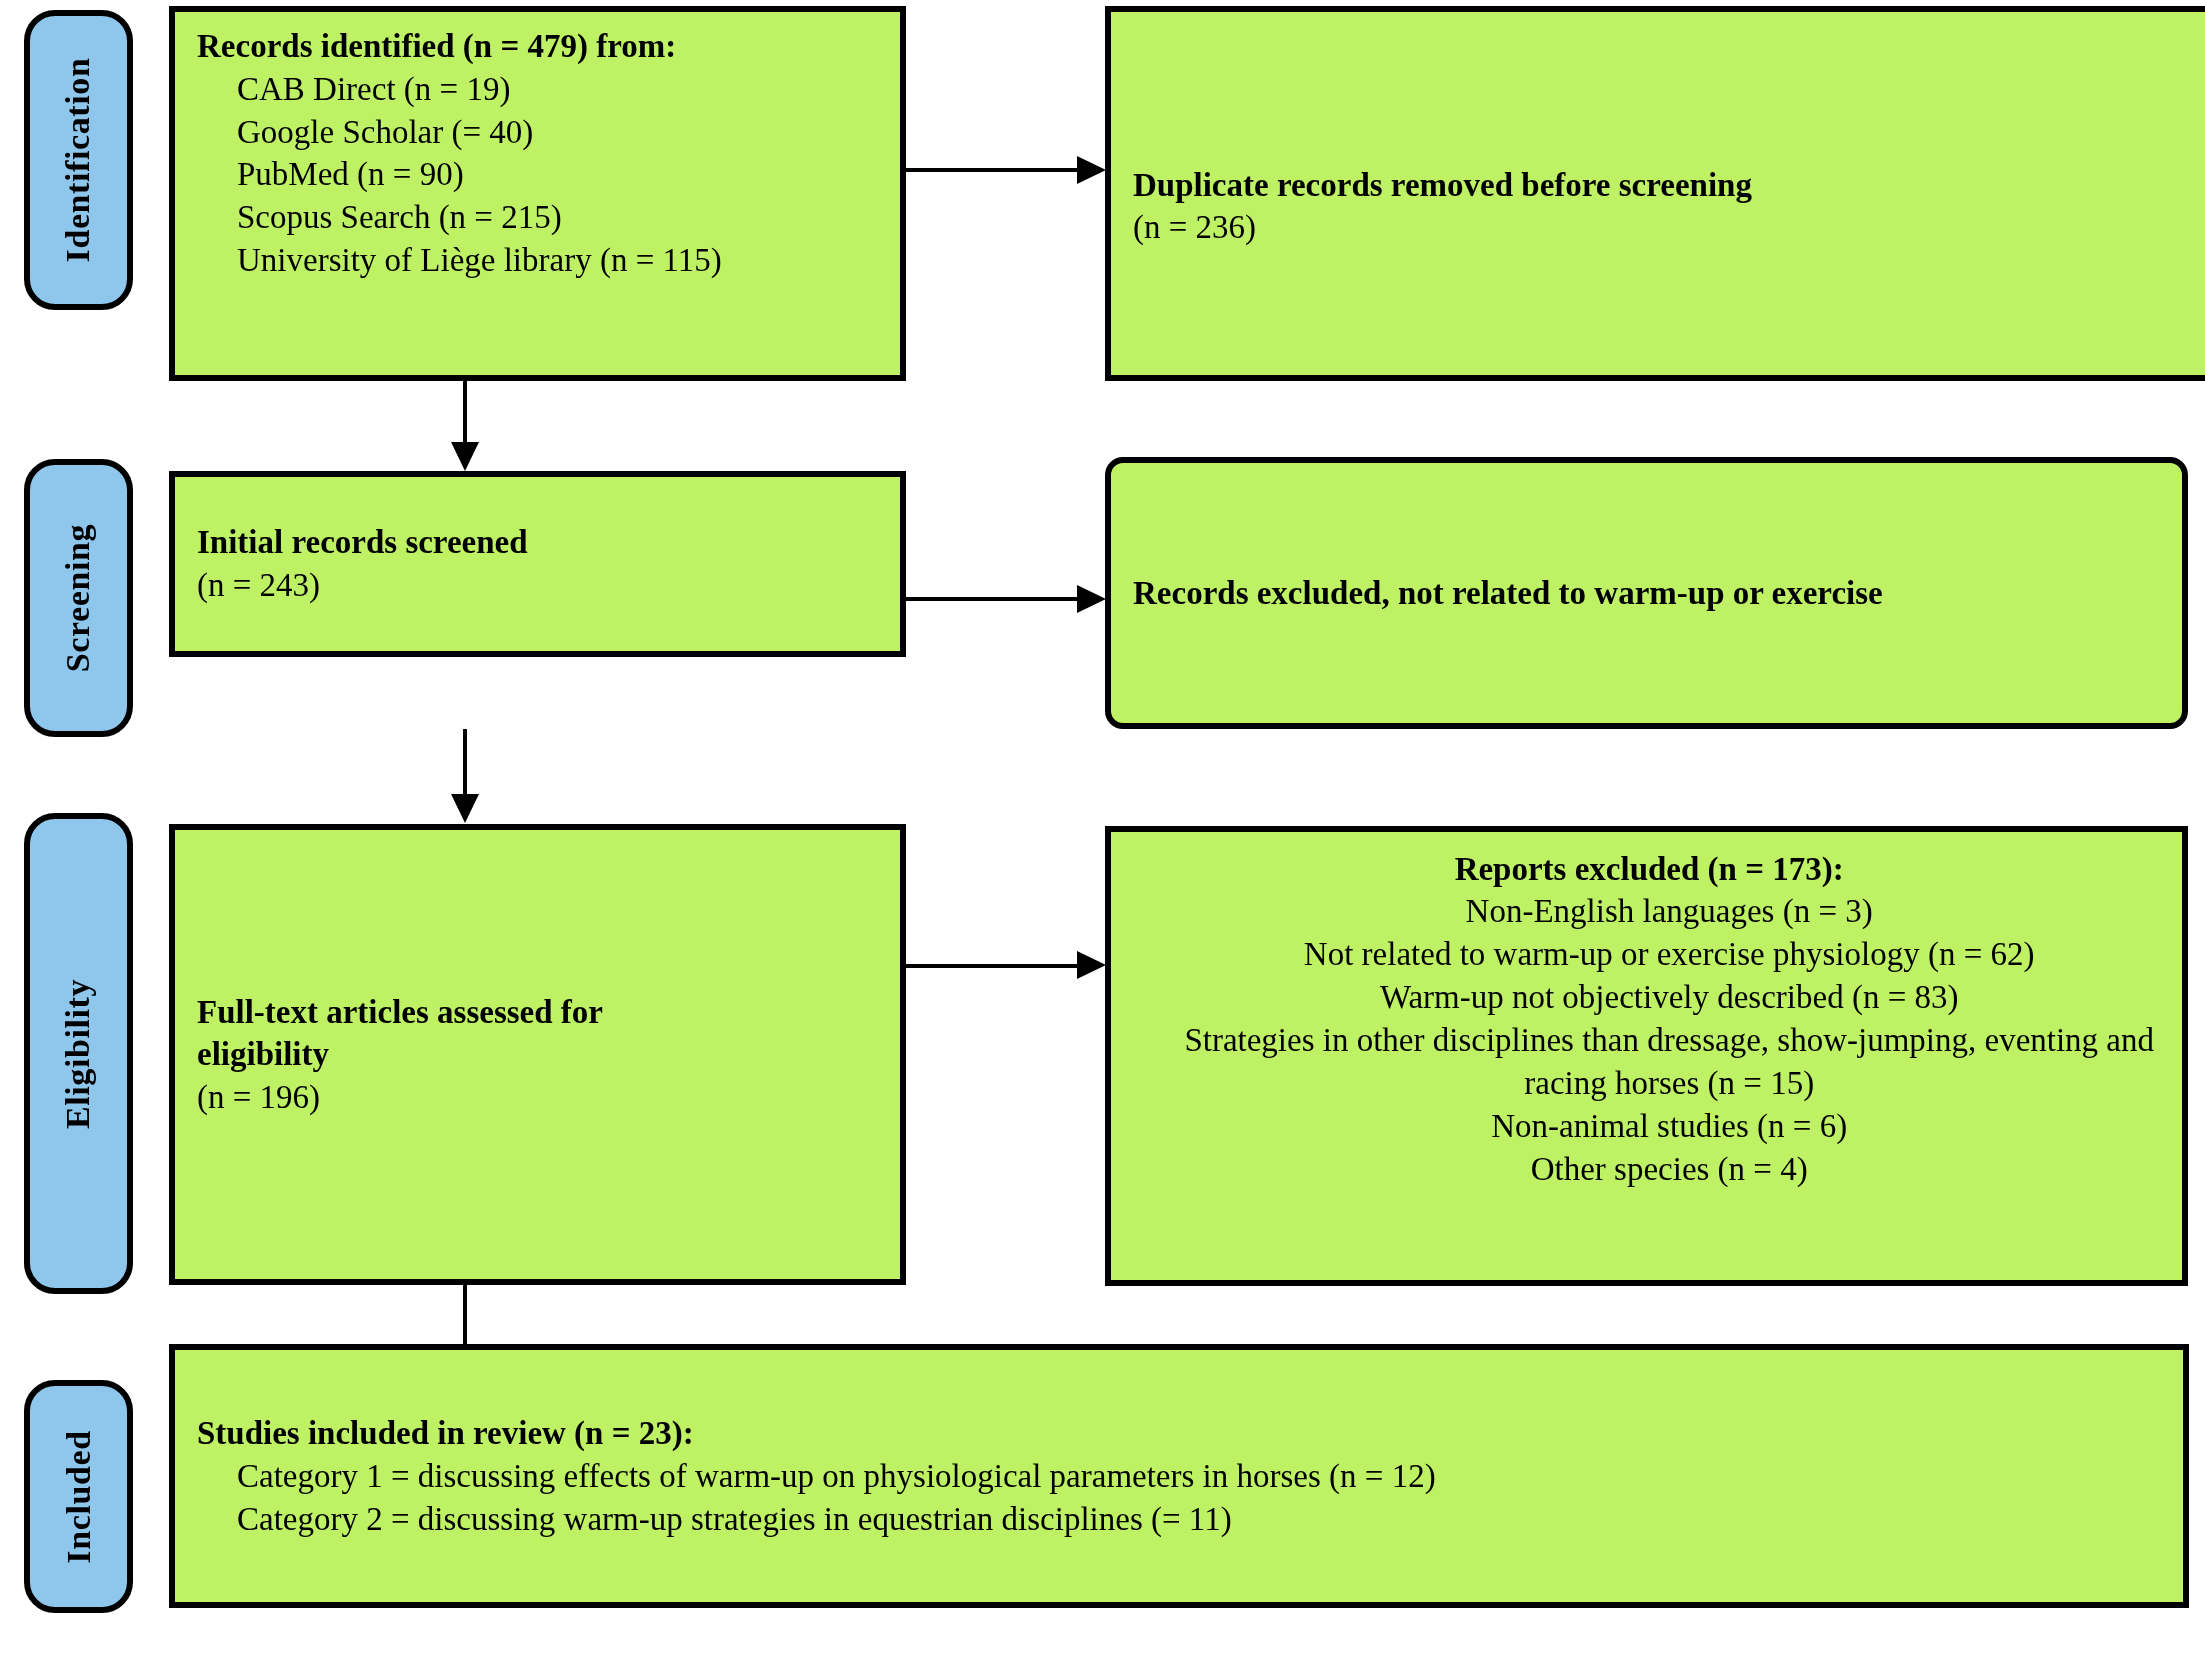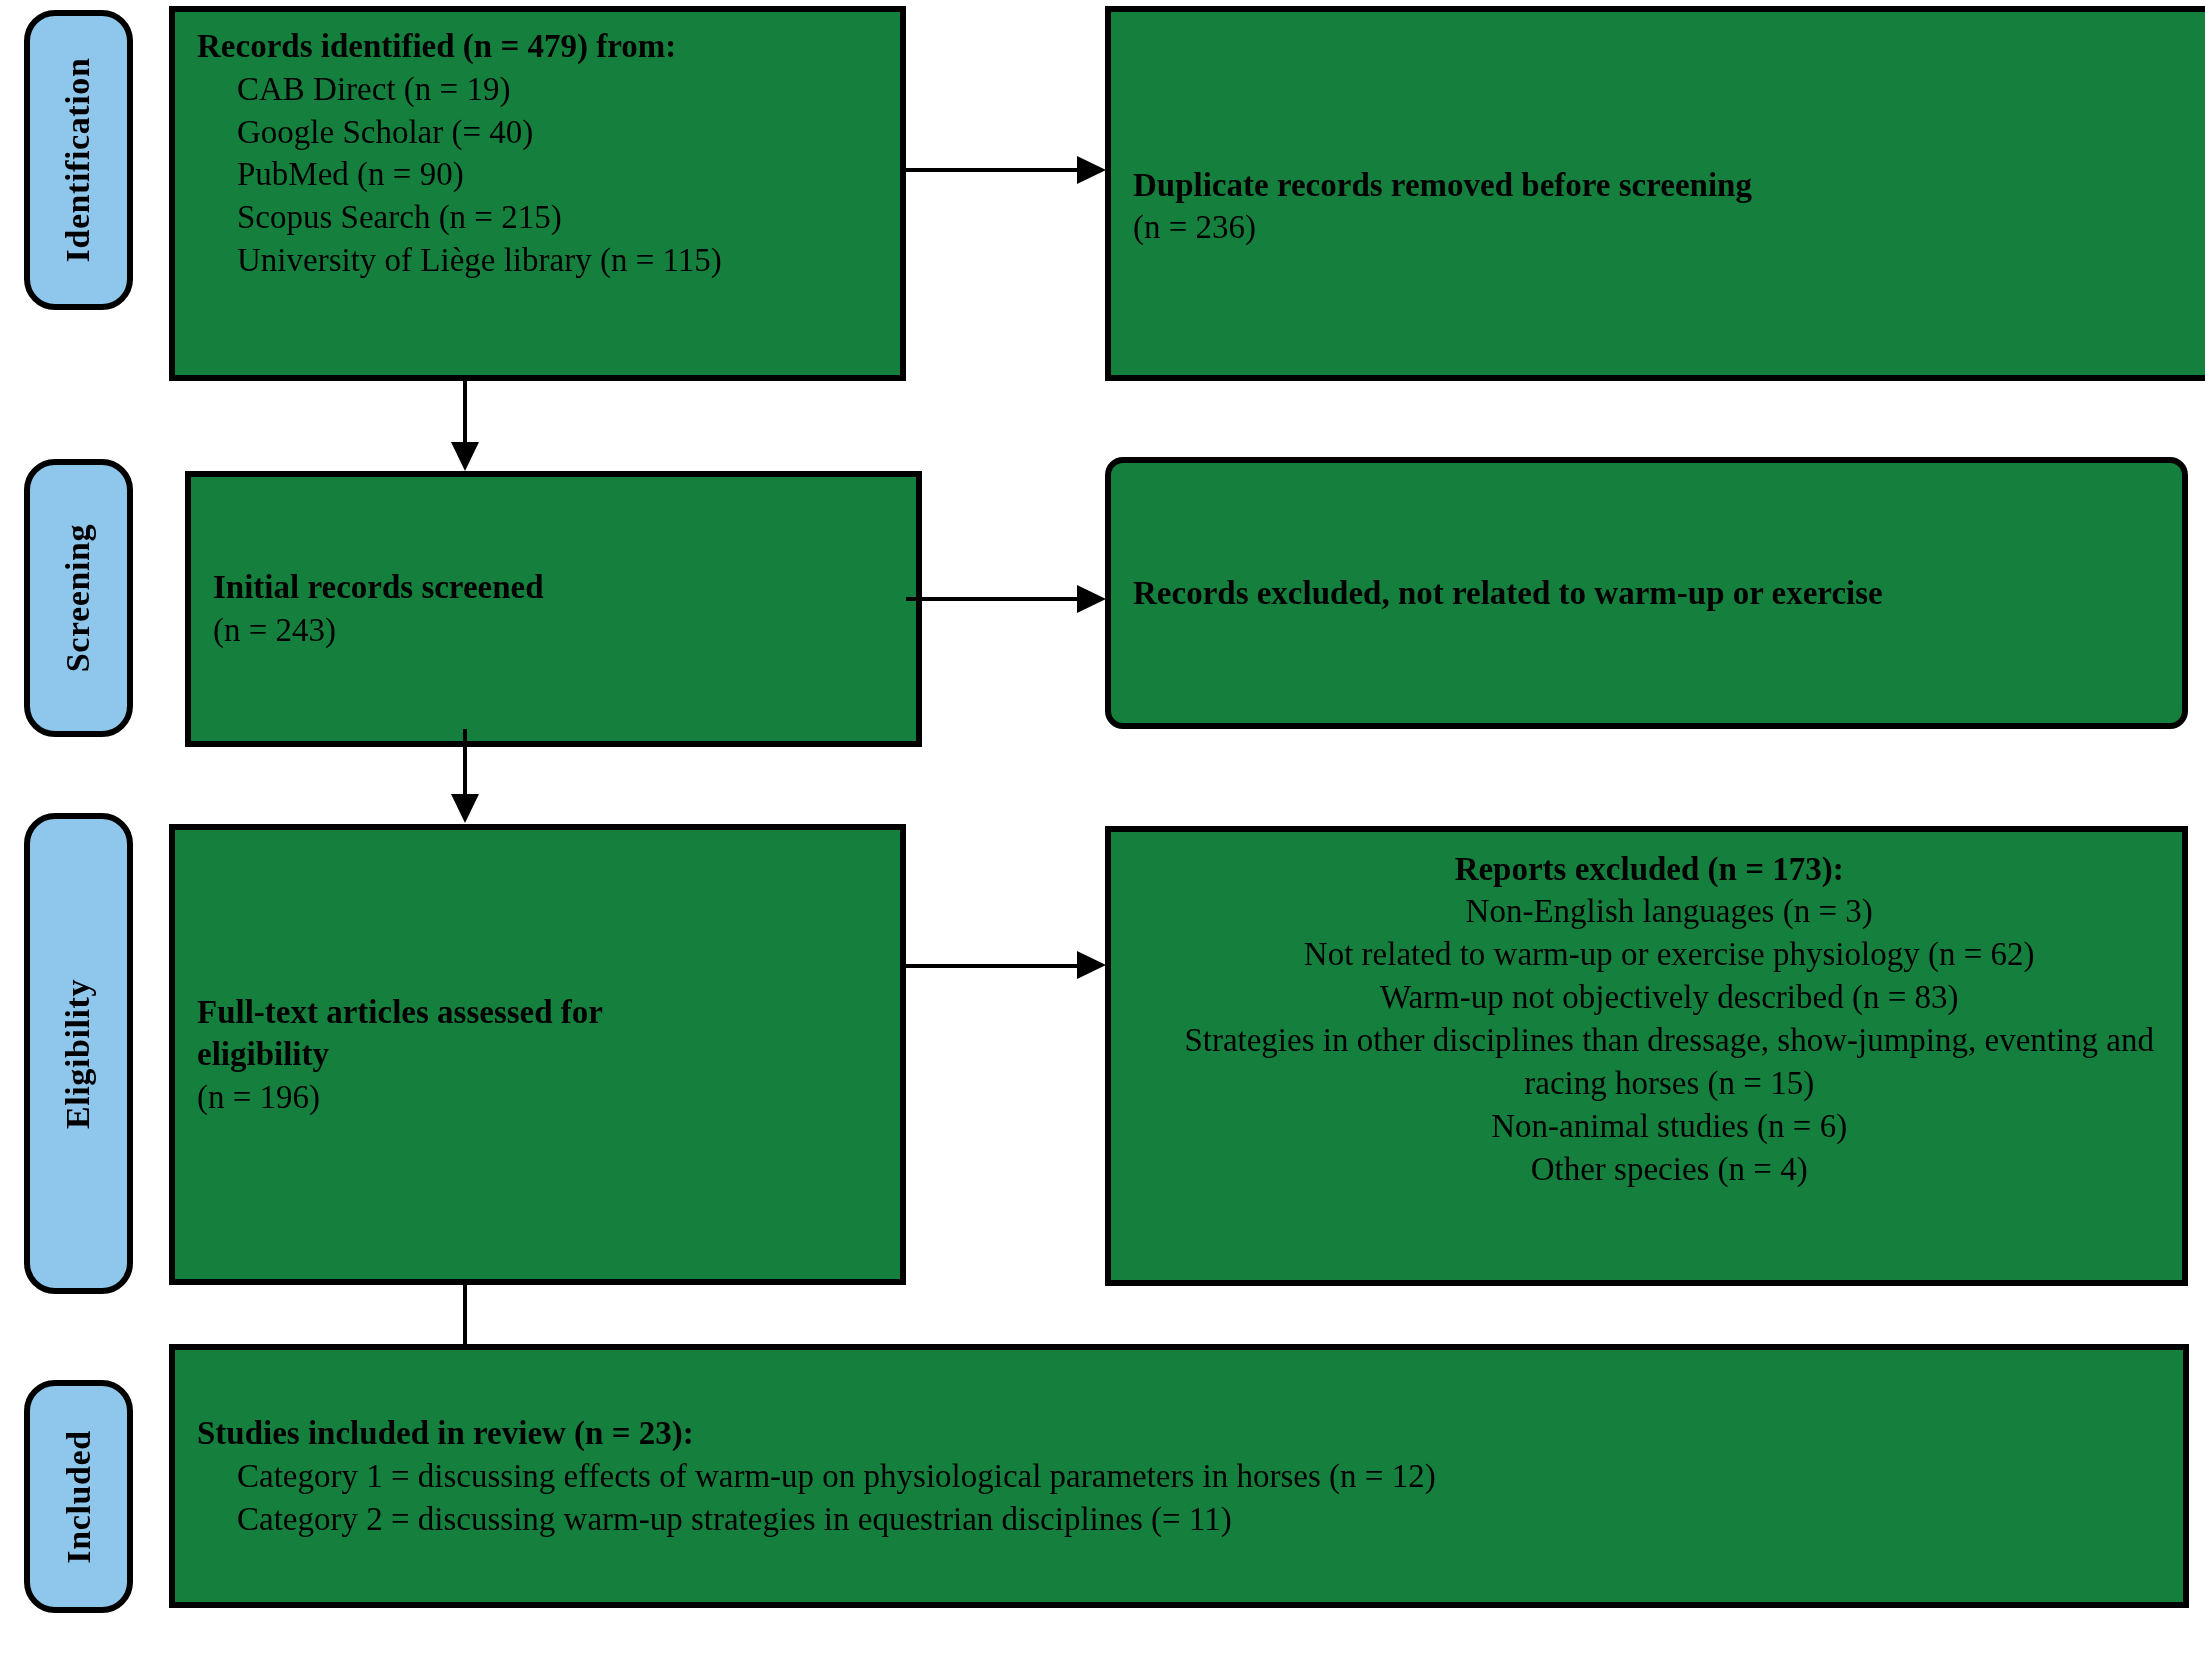--- a/index.html
+++ b/index.html
@@ -33,21 +33,21 @@
     font-weight: bold;
     font-size: 34px;
     letter-spacing: 0.6px;
     color: #000000;
     line-height: 1;
   }
 
   
   .flow-box {
     position: absolute;
-    background: #15803d;
+    background: #bef264;
     border: 6.1px solid #000000;
     box-sizing: border-box;
   }
   .box-inner {
     position: absolute;
     left: 22px;
     right: 16.6px;
   }
   .box-inner.vcenter {
     top: 50%;
@@ -120,21 +120,21 @@
     </div>
   </div>
 
   <div class="v-line" style="left:463px; top:380px; height:62px;"></div>
   <div class="arrow-down" style="left:451px; top:442px;"></div>
 
   <div class="stage-pill" style="left:24px; top:459px; width:109px; height:278px;">
     <span class="stage-text">Screening</span>
   </div>
 
-  <div class="flow-box" style="left:169px; top:471px; width:737px; height:276px;margin-left:16px;">
+  <div class="flow-box" style="left:169px; top:471px; width:737px; height:186px;">
     <div class="box-inner vcenter">
       <div class="line bold">Initial records screened</div>
       <div class="line">(n = 243)</div>
     </div>
   </div>
 
   <div class="h-line" style="left:906px; top:597px; width:171px;"></div>
   <div class="arrow-right" style="left:1077px; top:585px;"></div>
 
   <div class="flow-box" style="left:1105px; top:457px; width:1083px; height:272px;border-radius:18px;">

